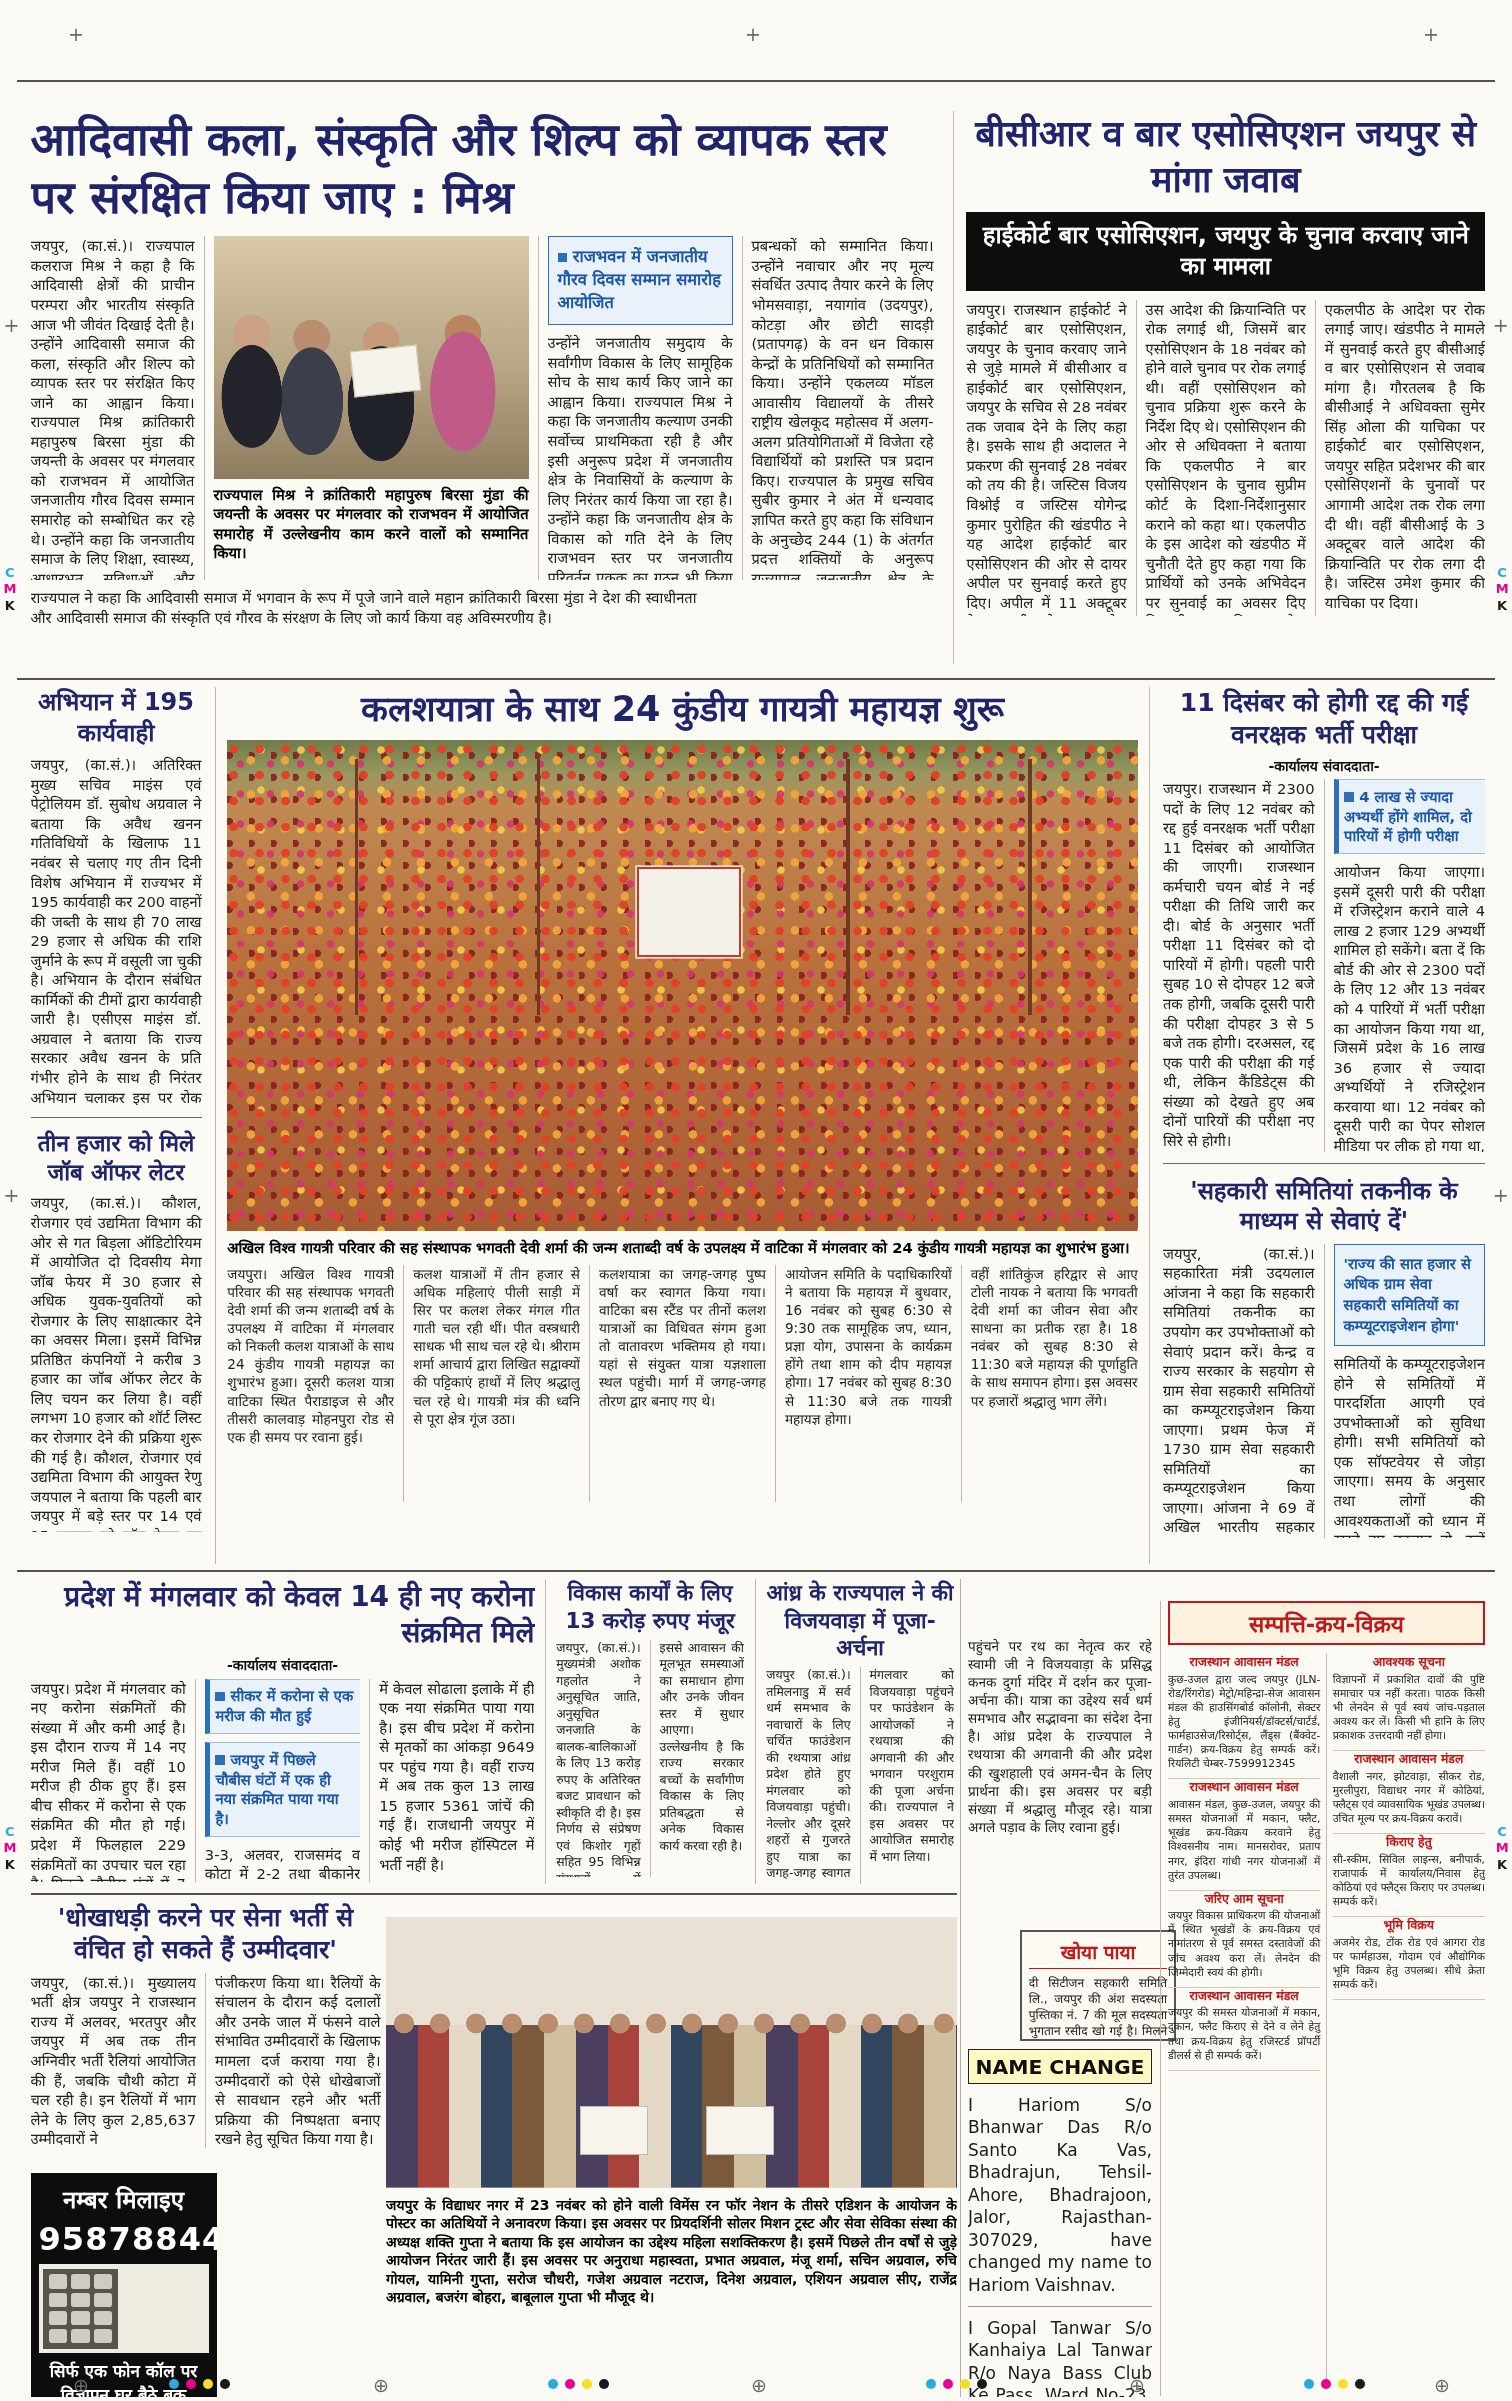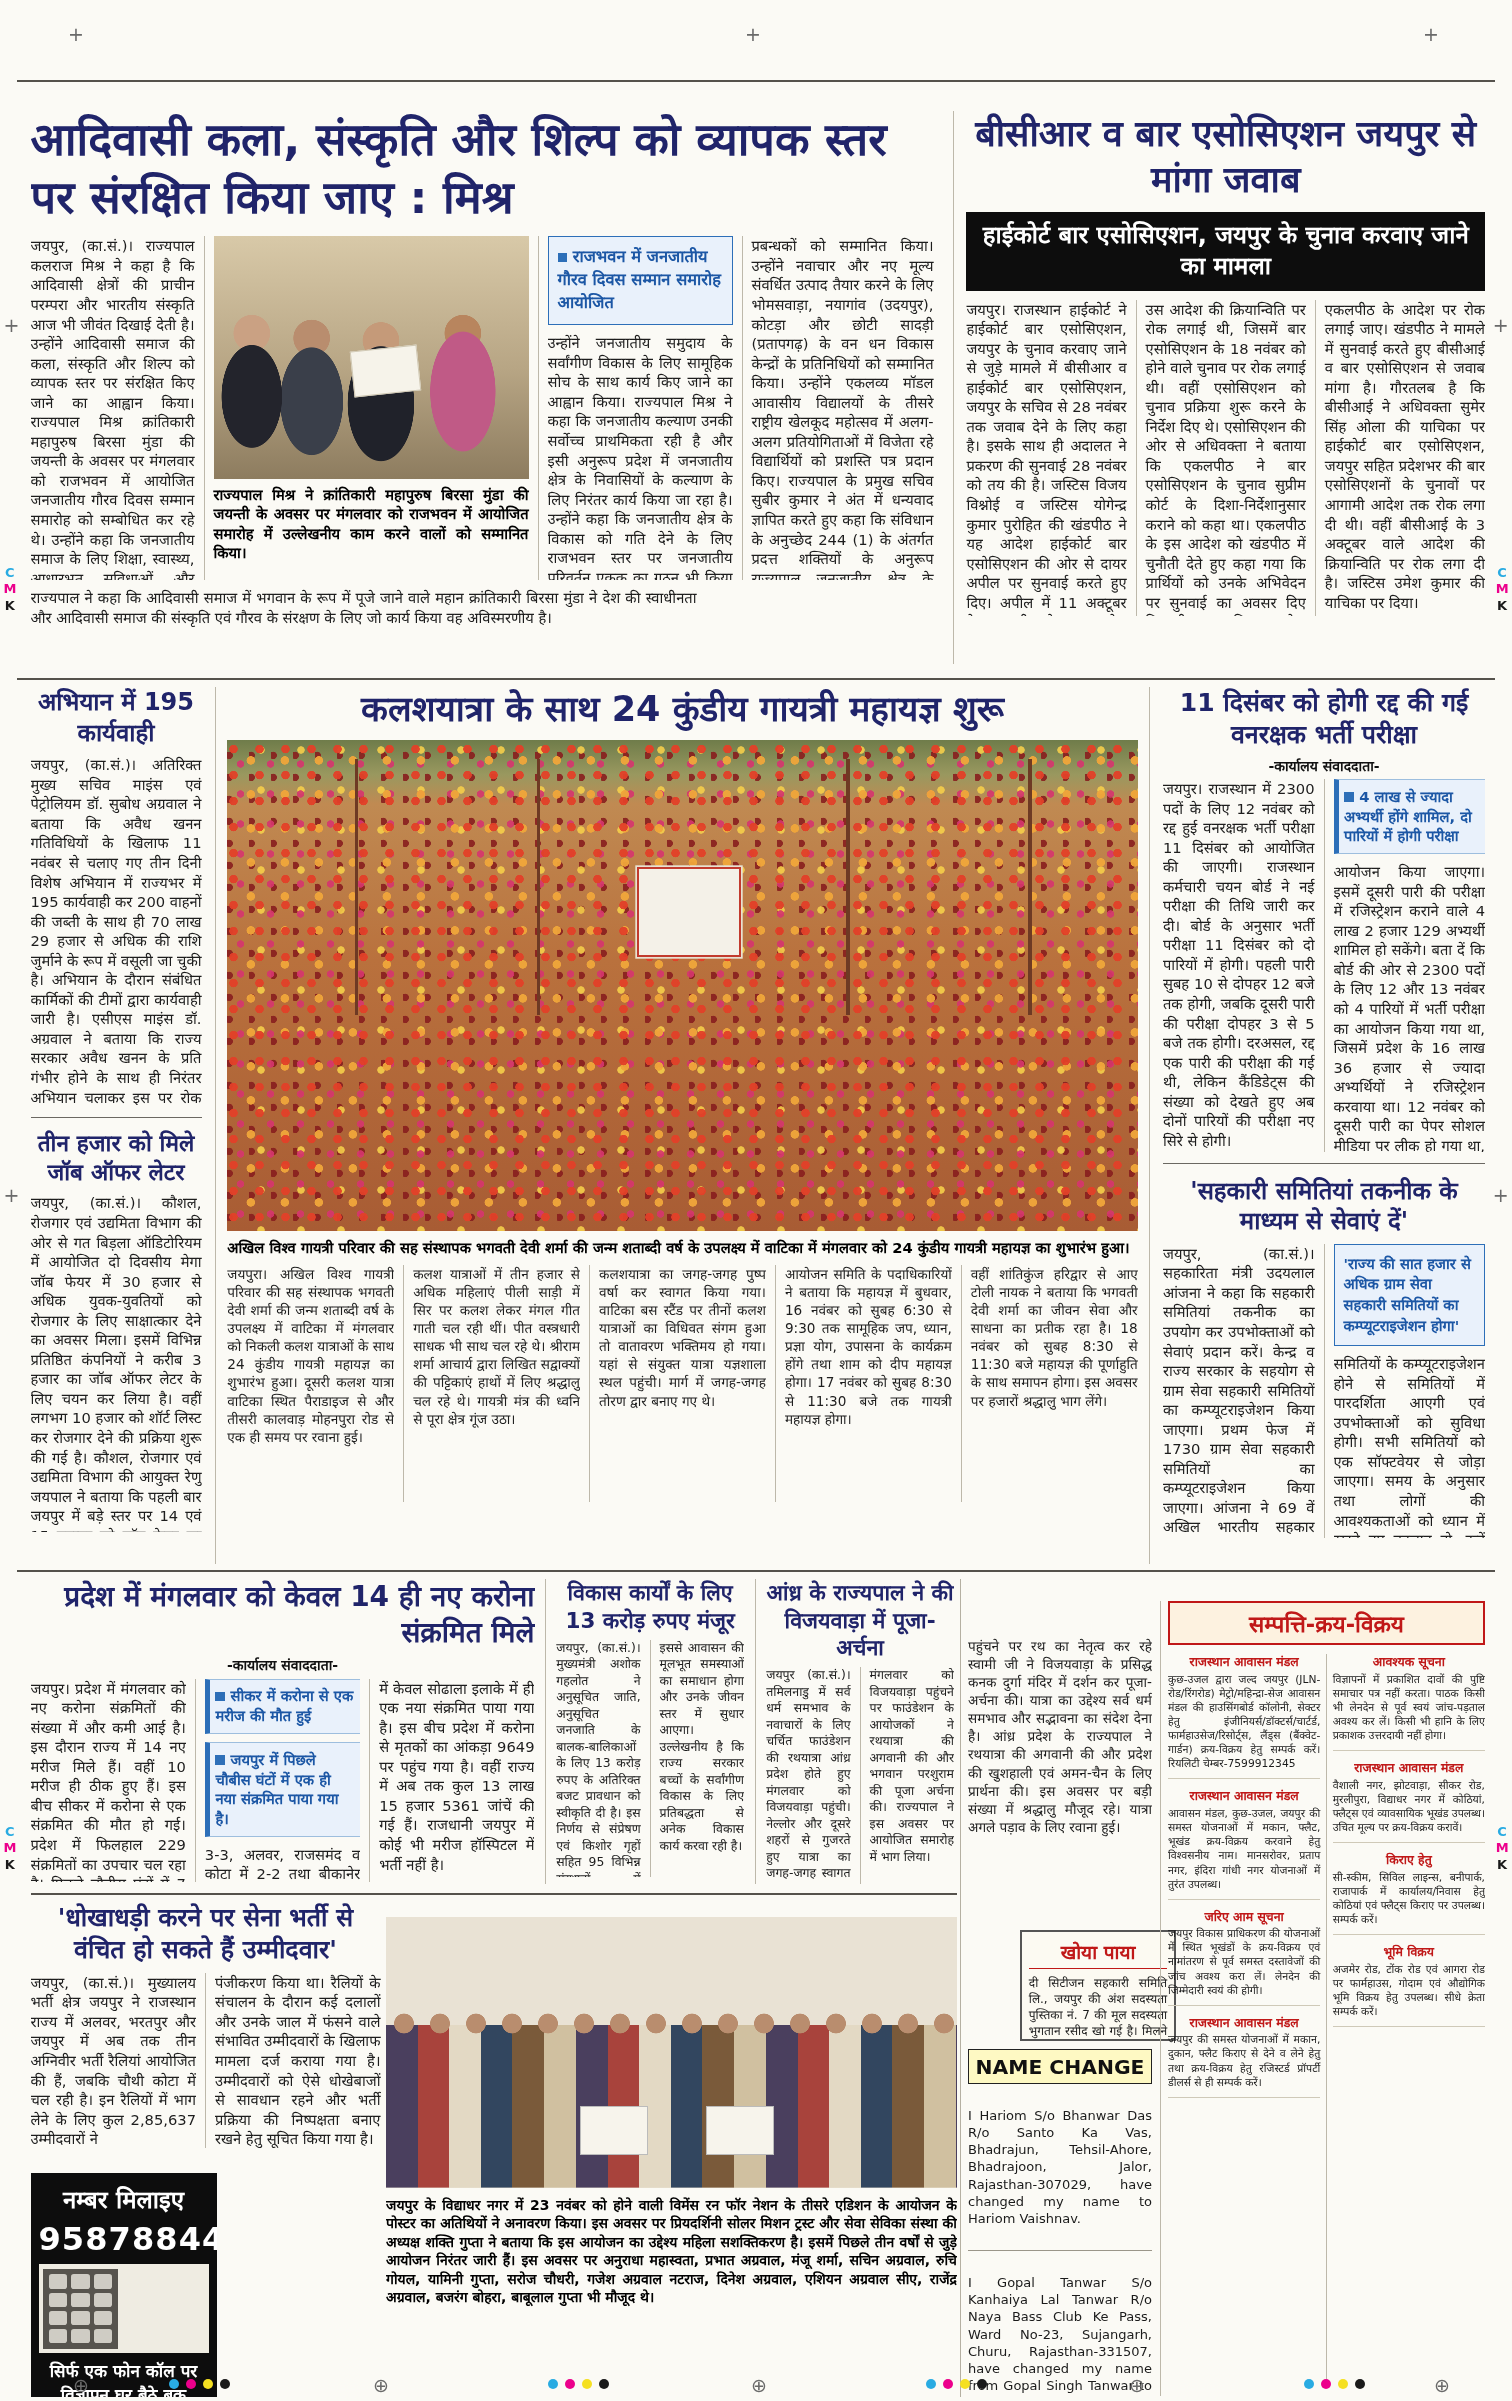--- a/index.html
+++ b/index.html
@@ -76,30 +76,30 @@
   .adbox .mid{background:#efece2;height:89px;display:flex;align-items:center;justify-content:flex-start;padding:4.5px;}
   .keypad{width:75px;height:80px;background:#57544e;display:grid;grid-template-columns:repeat(3,1fr);gap:4px;padding:5.6px;}
   .keypad span{background:#cfccc4;border-radius:2.8px;}
   .adbox .tag{font-size:17px;font-weight:bold;line-height:1.4;margin-top:6.8px;}
 
   
   .classified-head{border:2.8px double #c01818;color:#c01818;background:#fdf2e0;
     font-size:22.6px;font-weight:bold;text-align:center;padding:4.5px;}
   .ads{column-count:2;column-gap:12.4px;column-rule:0.6px solid #bdb8aa;
     font-size:10.7px;line-height:1.32;text-align:justify;margin-top:9px;overflow:hidden;}
-  .ad{break-inside:avoid;margin-bottom:9px;border-bottom:0.6px solid #cfc9b8;padding-bottom:6.8px;}
+  .ad{break-inside:avoid;border-bottom:0.6px solid #cfc9b8;padding-bottom:6.8px;}
   .ad b{color:#c01818;display:block;text-align:center;font-size:12.4px;margin-bottom:2.3px;}
 
   .khoya{border:2.3px double #555;padding:6.8px;background:#fcfaf2;overflow:hidden;}
   .khoya .kh{color:#c01818;font-weight:bold;text-align:center;font-size:19px;border-bottom:1.7px solid #c01818;
     margin-bottom:5.6px;padding-bottom:3.4px;}
   .khoya .kb{font-size:12px;line-height:1.35;text-align:justify;}
   .nc-head{background:#fef9c3;border:1.7px solid #222;color:#111;text-align:center;font-weight:bold;
     font-size:20.3px;padding:4.5px;}
-  .nc-entry{font-size:13px;line-height:1.32;border-bottom:0.6px solid #9a9589;padding:23px 0;text-align:justify;}
+  .nc-entry{font-size:17px;line-height:1.32;border-bottom:0.6px solid #9a9589;padding:10px 0;text-align:justify;}
 
   
   .regcross{position:absolute;color:#6a6a6a;font-size:19px;line-height:1;}
   .regcross.big::before{content:"⊕";}
   .regcross.plus::before{content:"+";}
   .cmyk{position:absolute;display:flex;gap:6.8px;align-items:center;}
   .cmyk i{width:10.2px;height:10.2px;border-radius:50%;display:block;}
   .d-c{background:#29abe2;} .d-m{background:#ec008c;} .d-y{background:#f5e021;} .d-k{background:#1a1a1a;}
   .cmk{position:absolute;font-size:13px;font-weight:bold;line-height:1.25;text-align:center;}
   .cmk .lc{color:#29abe2;display:block;} .cmk .lm{color:#ec008c;display:block;} .cmk .lk{color:#1a1a1a;display:block;}

